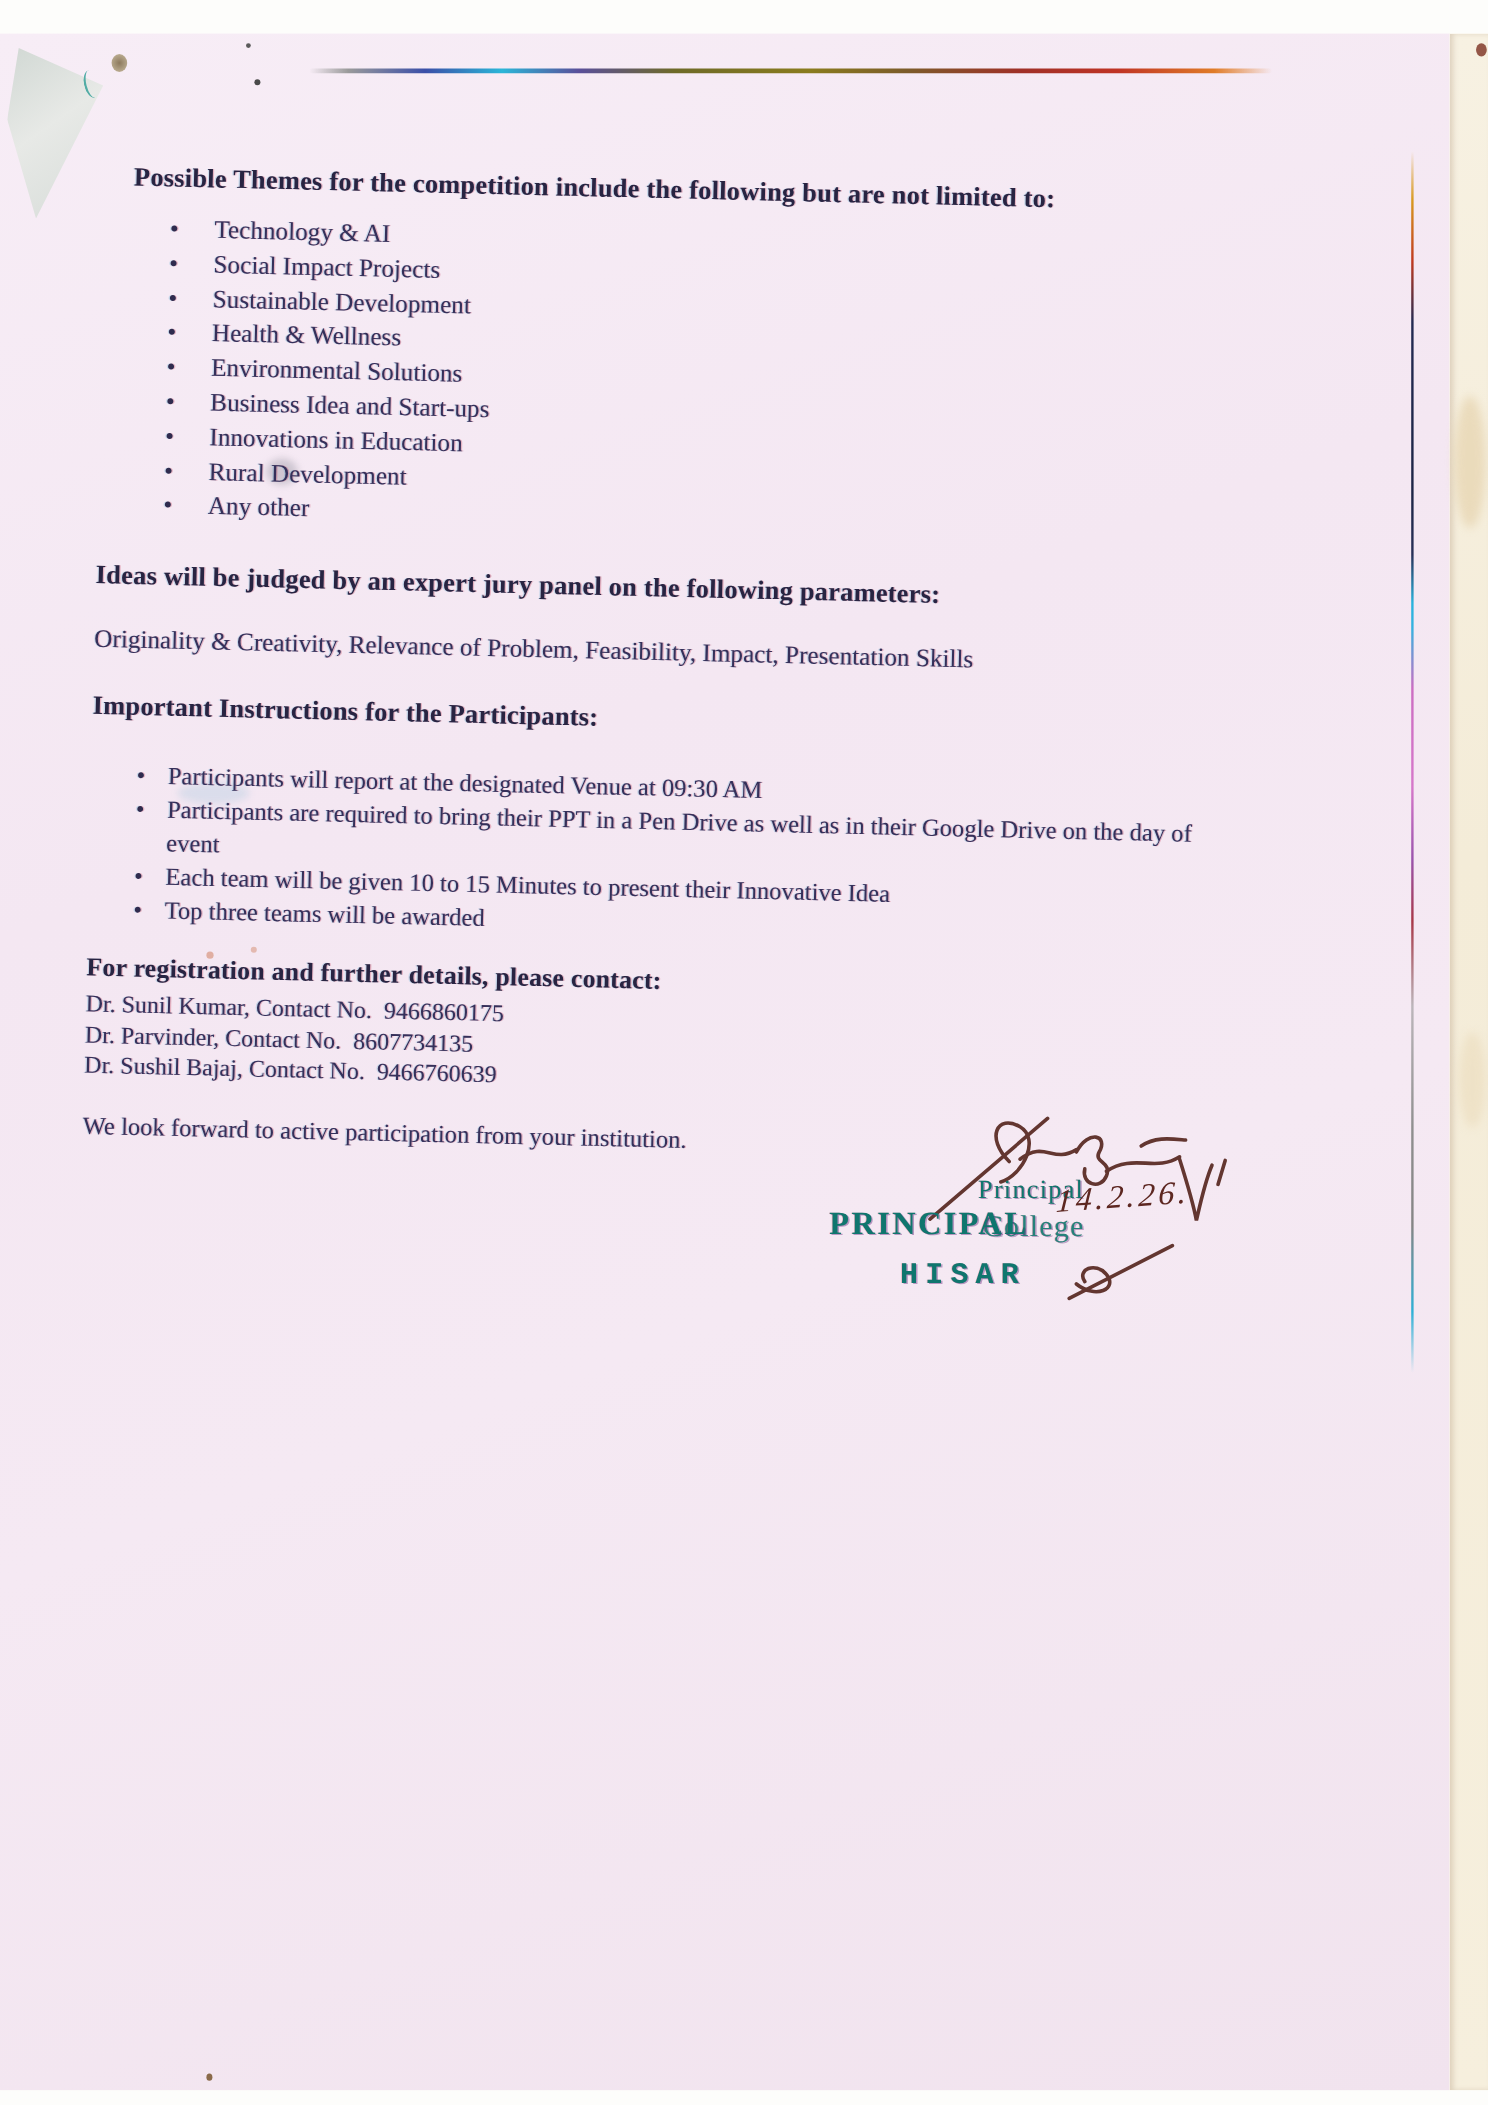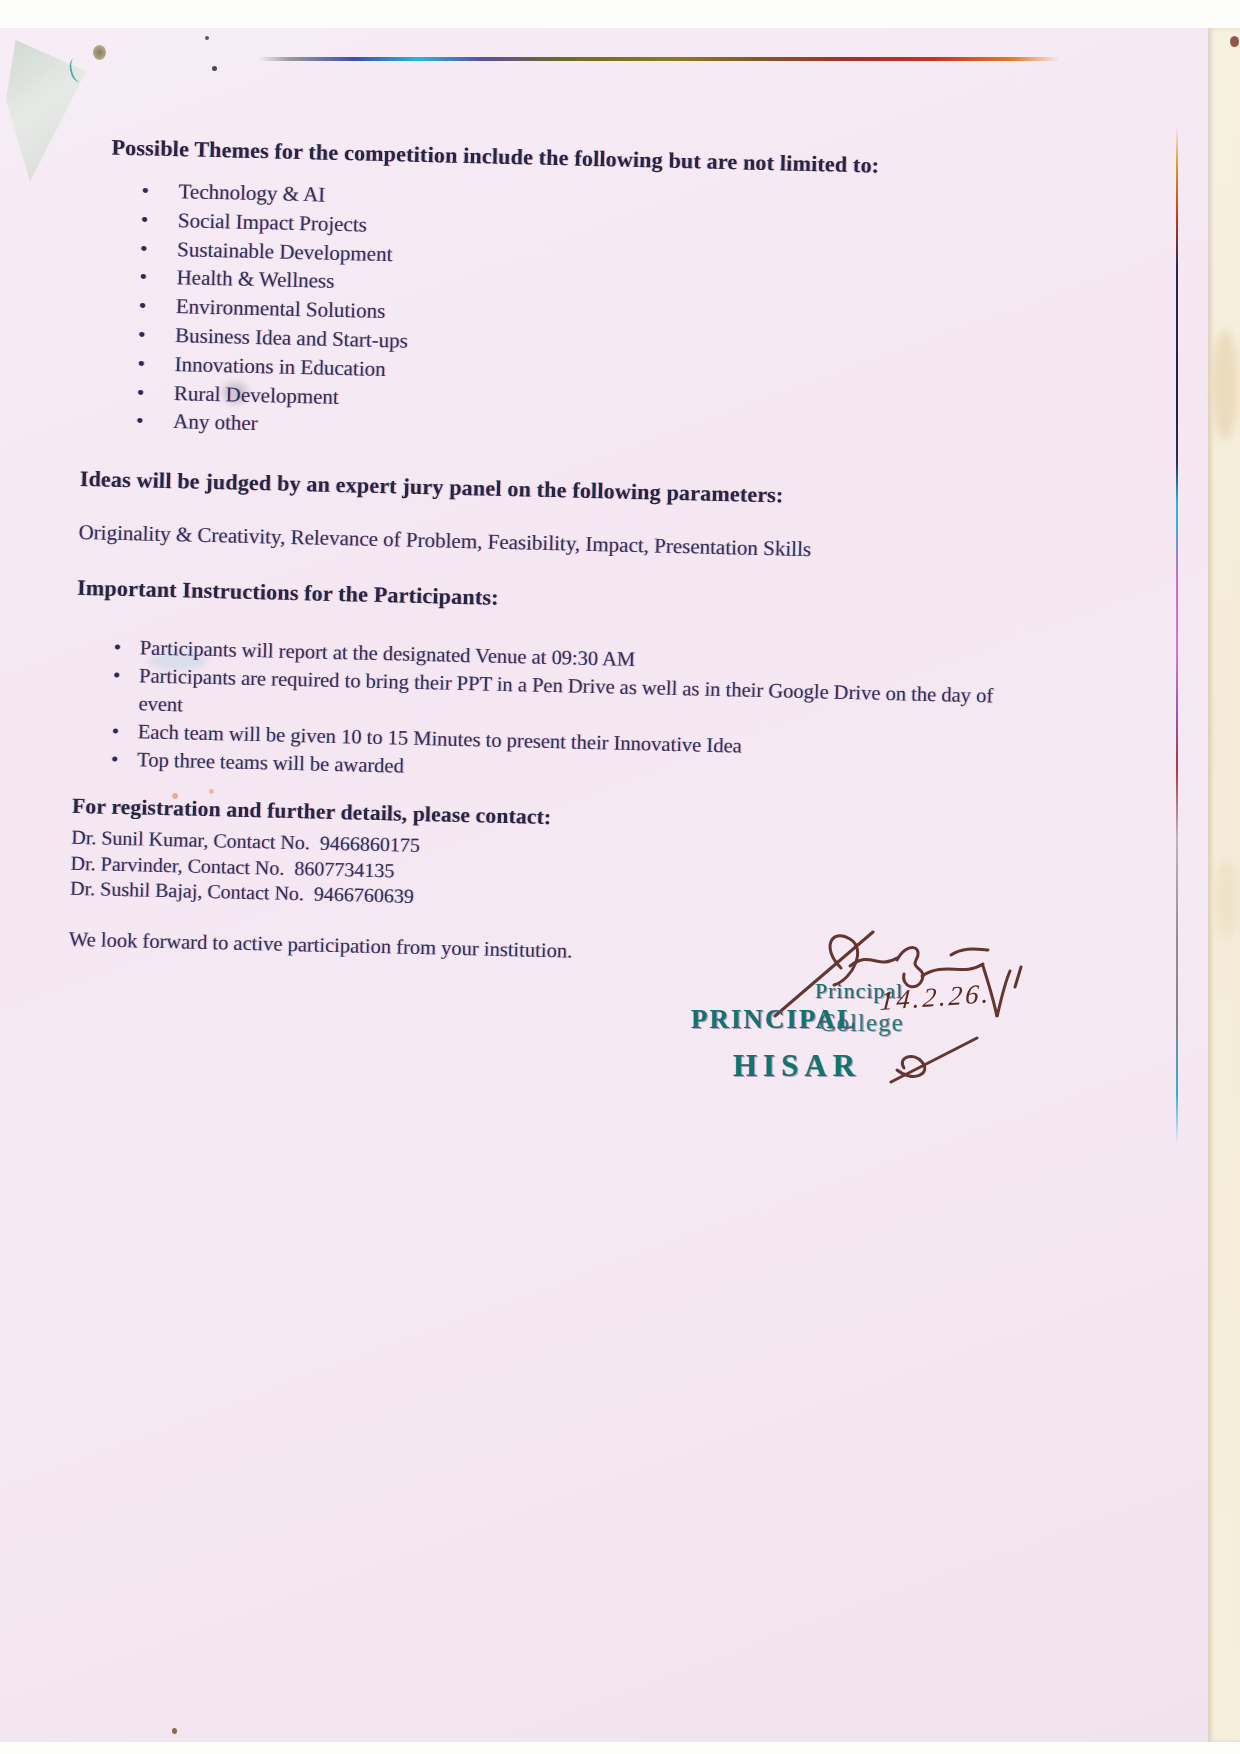--- a/index.html
+++ b/index.html
@@ -70,21 +70,21 @@
   .contacts li{font-size:20px;line-height:25.5px;white-space:pre-wrap;}
   .closing{margin-top:26px;font-size:20.5px;}
   
   .sig-block{position:absolute;left:645px;top:838px;width:480px;height:290px;}
   .sig-svg{position:absolute;left:0;top:0;}
   .stamp-ink{color:#0f766e;text-shadow:1.2px 1px 0 rgba(110,50,130,.45),-0.6px 0 0 rgba(200,60,80,.30);}
   .typed-principal{position:absolute;left:170px;top:140px;font-size:22px;letter-spacing:1px;}
   .stamp-line{position:absolute;left:46px;top:166px;width:360px;height:40px;}
   .stamp-name{position:absolute;left:0;top:0;font-size:27px;font-weight:bold;letter-spacing:2px;filter:blur(.3px);}
   .stamp-college{position:absolute;left:128px;top:5px;font-size:25px;letter-spacing:1px;opacity:.9;filter:blur(.3px);}
-  .stamp-city{position:absolute;left:88px;top:210px;font-size:31px;font-weight:bold;letter-spacing:6px;filter:blur(.3px);}
+  .stamp-city{position:absolute;left:105px;top:210px;font-size:25px;font-weight:bold;letter-spacing:6px;filter:blur(.3px);font-family:Liberation Mono, monospace;}
   .hand-date{
     position:absolute;left:235px;top:144px;
     color:#5d2721;font-size:27px;font-style:italic;letter-spacing:3px;
     transform:rotate(-4deg) skewX(-8deg);
     text-shadow:none;
   }
 </style>
 </head>
 <body>
 

